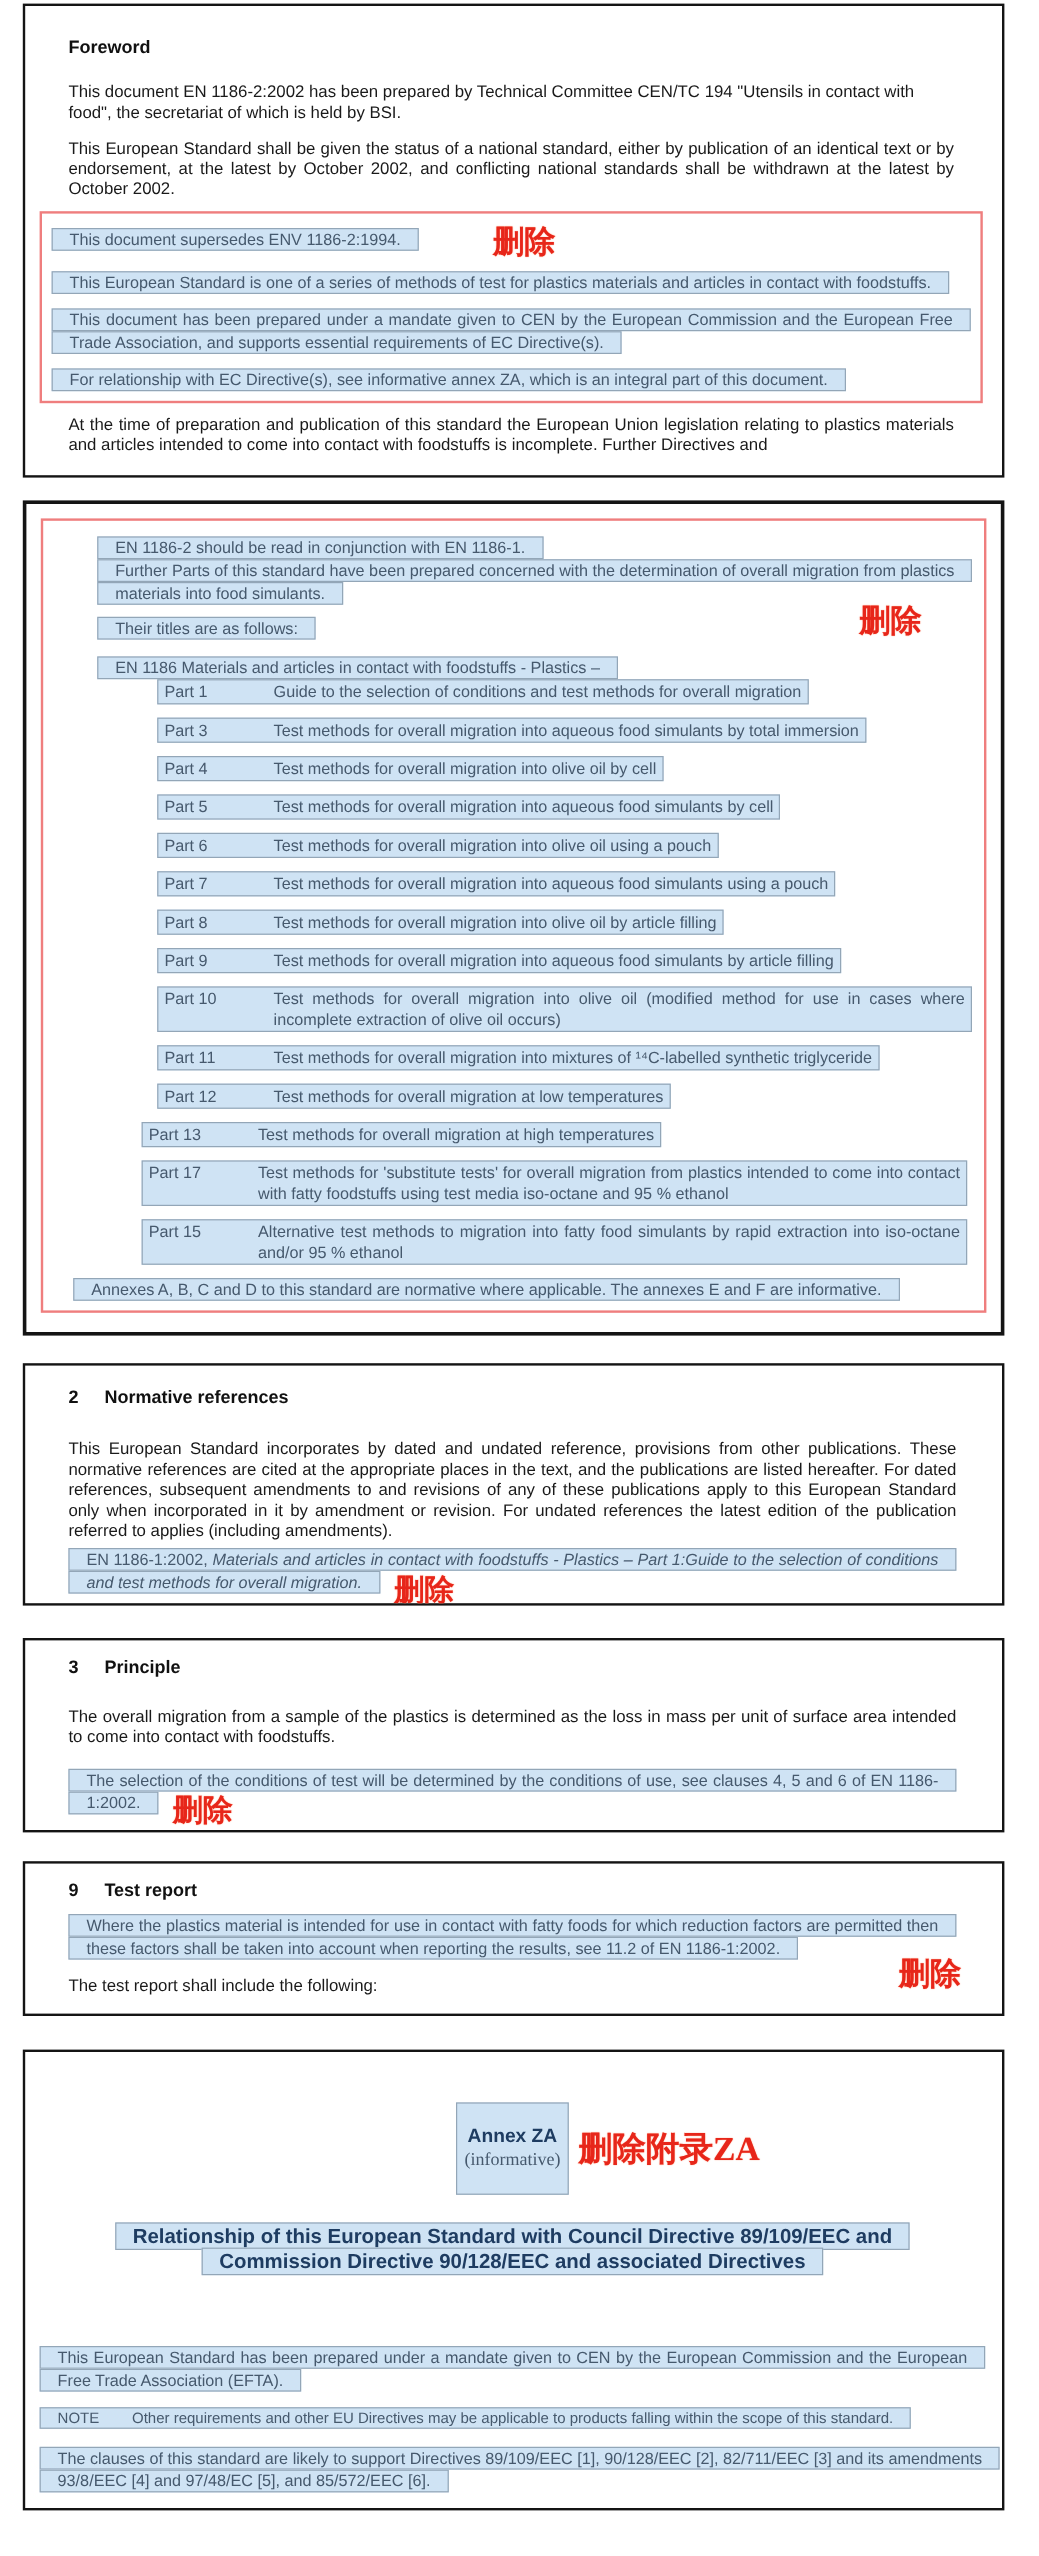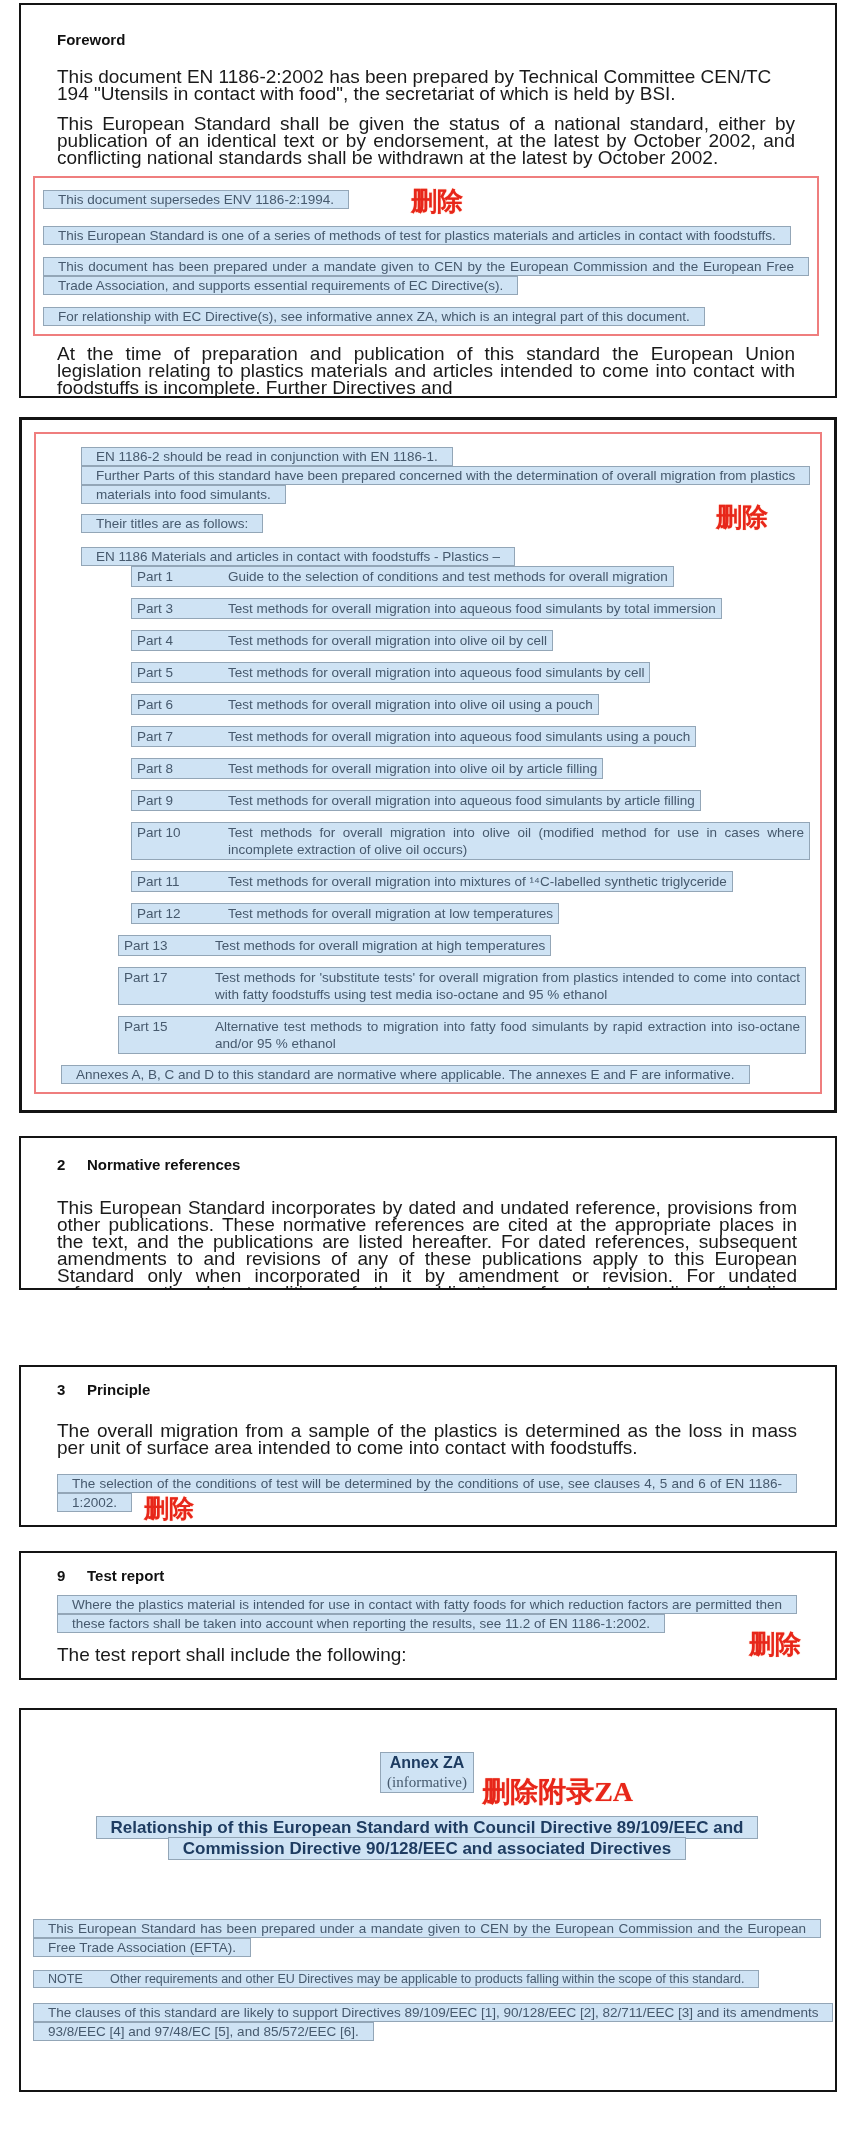--- a/index.html
+++ b/index.html
@@ -7,30 +7,30 @@
     width:866px; height:2130px; position:relative; background:#ffffff;
     font-family:"Liberation Sans", sans-serif; color:#1a1a1a;
     -webkit-font-smoothing:antialiased;
   }
   .docbox {
     position:absolute; left:19px; width:818px; box-sizing:border-box;
     border:2px solid #141414; background:#fff; overflow:hidden;
   }
   #box1 { top:3px;    height:395px; }
   #box2 { top:417px;  height:696px; border-width:3px; }
-  #box3 { top:1136px; height:154px; }
+  #box3 { top:1136px; height:202px; }
   #box4 { top:1365px; height:162px; }
   #box5 { top:1551px; height:129px; }
   #box6 { top:1708px; height:384px; }
 
   h2.sec {
     font-size:15px; font-weight:bold; margin:0; color:#111;
   }
   h2.sec .hnum { display:inline-block; min-width:30px; }
-  p.body { font-size:19px; line-height:17px; margin:0; }
+  p.body { font-size:14px; line-height:17px; margin:0; }
   .just { text-align:justify; }
 
   
   .hl {
     background:#cfe3f4; border:1px solid #93a6b7; color:#46596d;
     padding:1px 14px; box-decoration-break:clone; -webkit-box-decoration-break:clone;
   }
   .hlp { font-size:13.5px; line-height:19px; margin:0; }
 
   
@@ -79,21 +79,21 @@
   #box5 .inner { padding:14px 38px 0 36px; position:relative; height:100%; box-sizing:border-box; }
   #box5 h2 { margin-bottom:11px; }
   #box5 .after { margin-top:13px; }
   #tr-del { position:absolute; right:34px; top:78px; }
 
   
   #box6 .inner { padding:42px 14px 0 12px; position:relative; }
   .annex-head { text-align:center; position:relative; }
   .annex-title-box {
     display:inline-block; background:#cfe3f4; border:1px solid #93a6b7;
-    padding:0 6px; line-height:1.25;
+    padding:18px 6px; line-height:1.25;
   }
   .annex-title { font-size:16px; font-weight:bold; color:#1e3c61; display:block; }
   .annex-sub   { font-size:15px; color:#46596d; display:block;font-family:Liberation Serif, serif; }
   .annex-del   { position:absolute; left:57%; top:26px; font-size:28px; white-space:nowrap;font-family:Liberation Serif, serif; }
   .rel-head { text-align:center; margin:24px auto 0 auto; max-width:736px;
               font-size:17px; font-weight:bold; line-height:21px; }
   .rel-head .hl { color:#1e3c61; }
   #box6 .hlp.p1 { margin-top:60px; }
   #box6 .hlp.note { margin-top:13px; font-size:12.5px; }
   #box6 .hlp.note .notelabel { display:inline-block; min-width:62px; }

